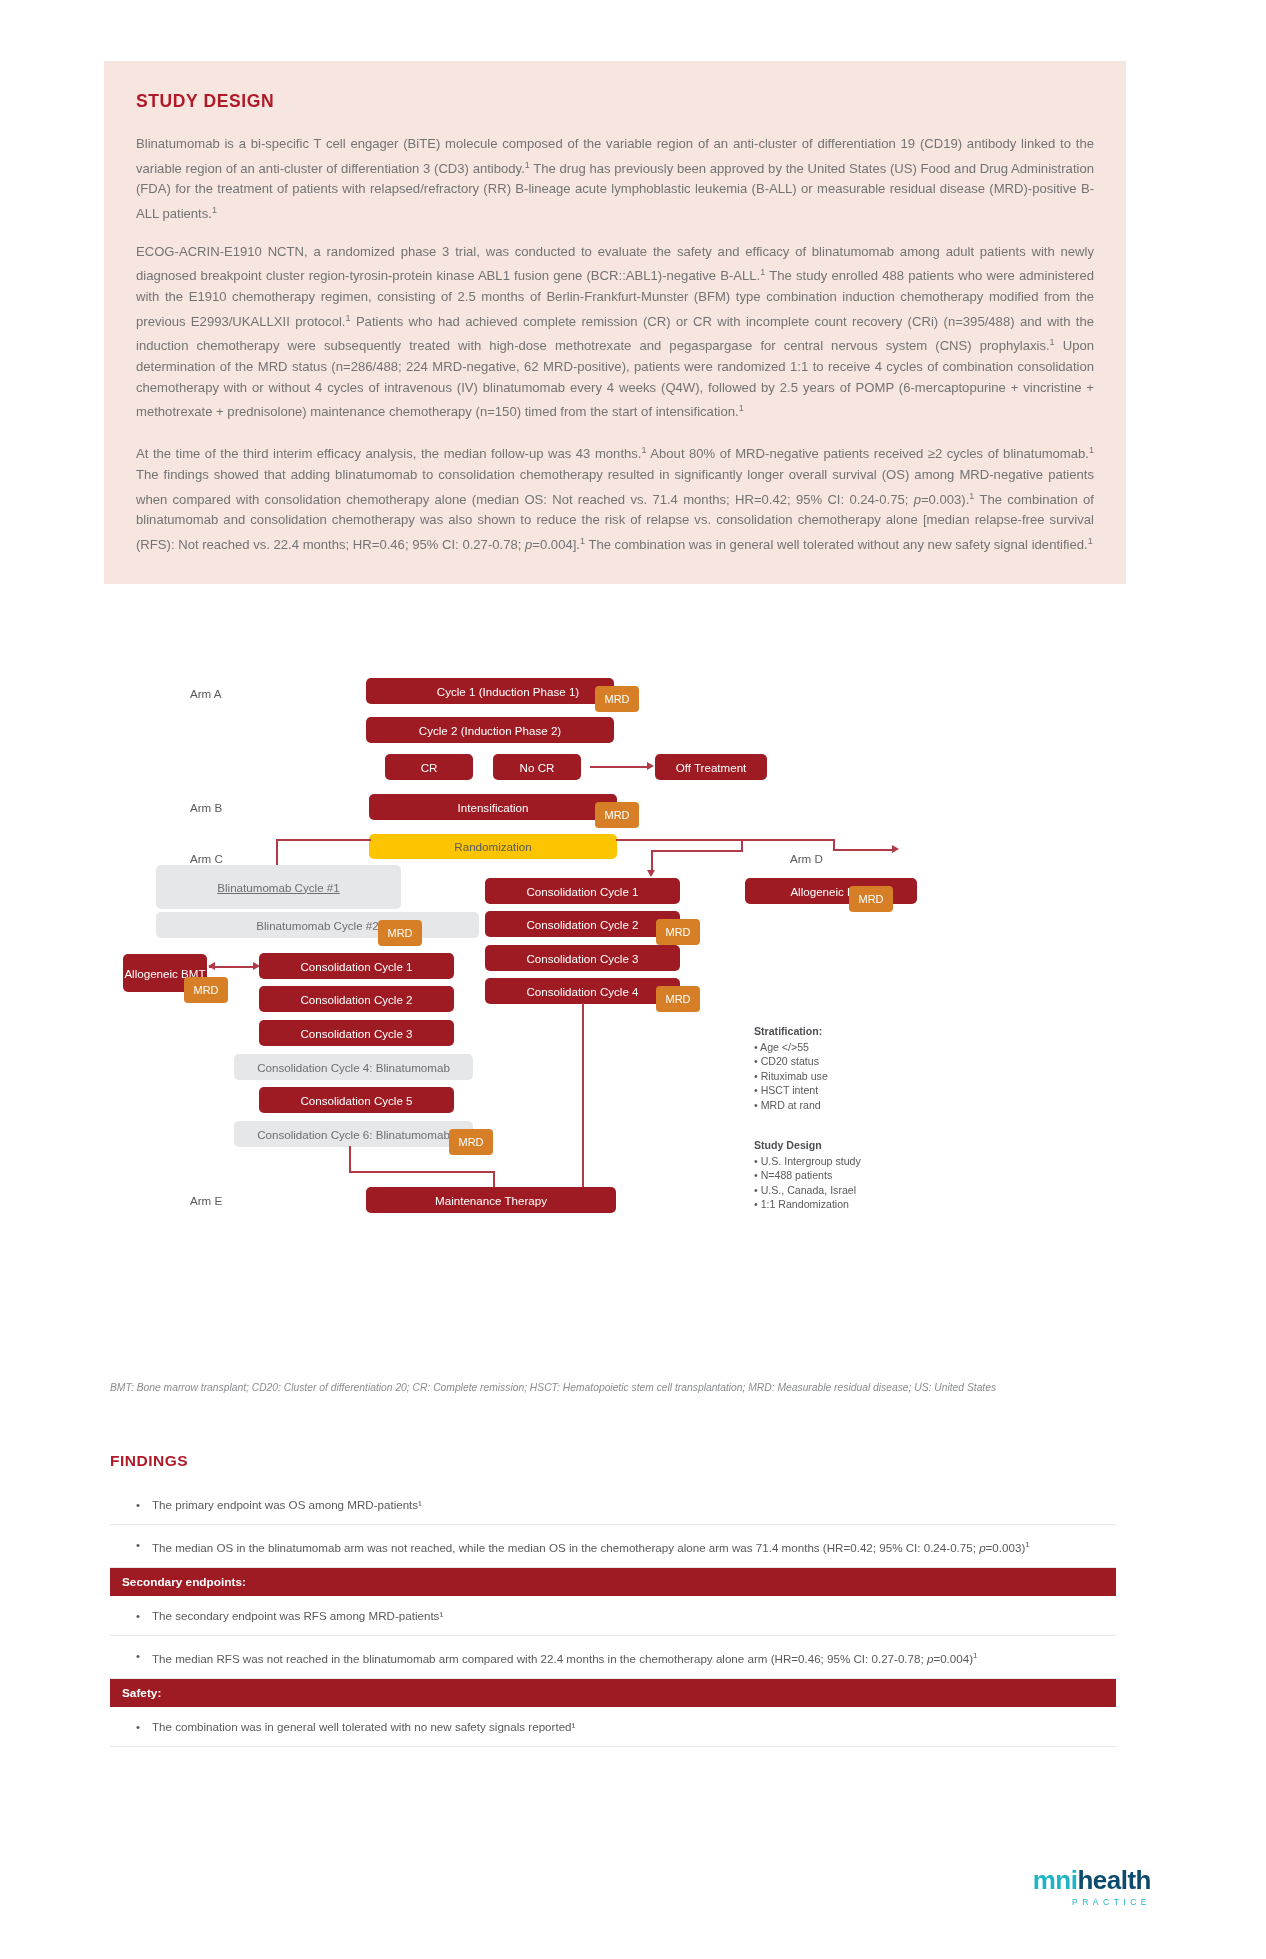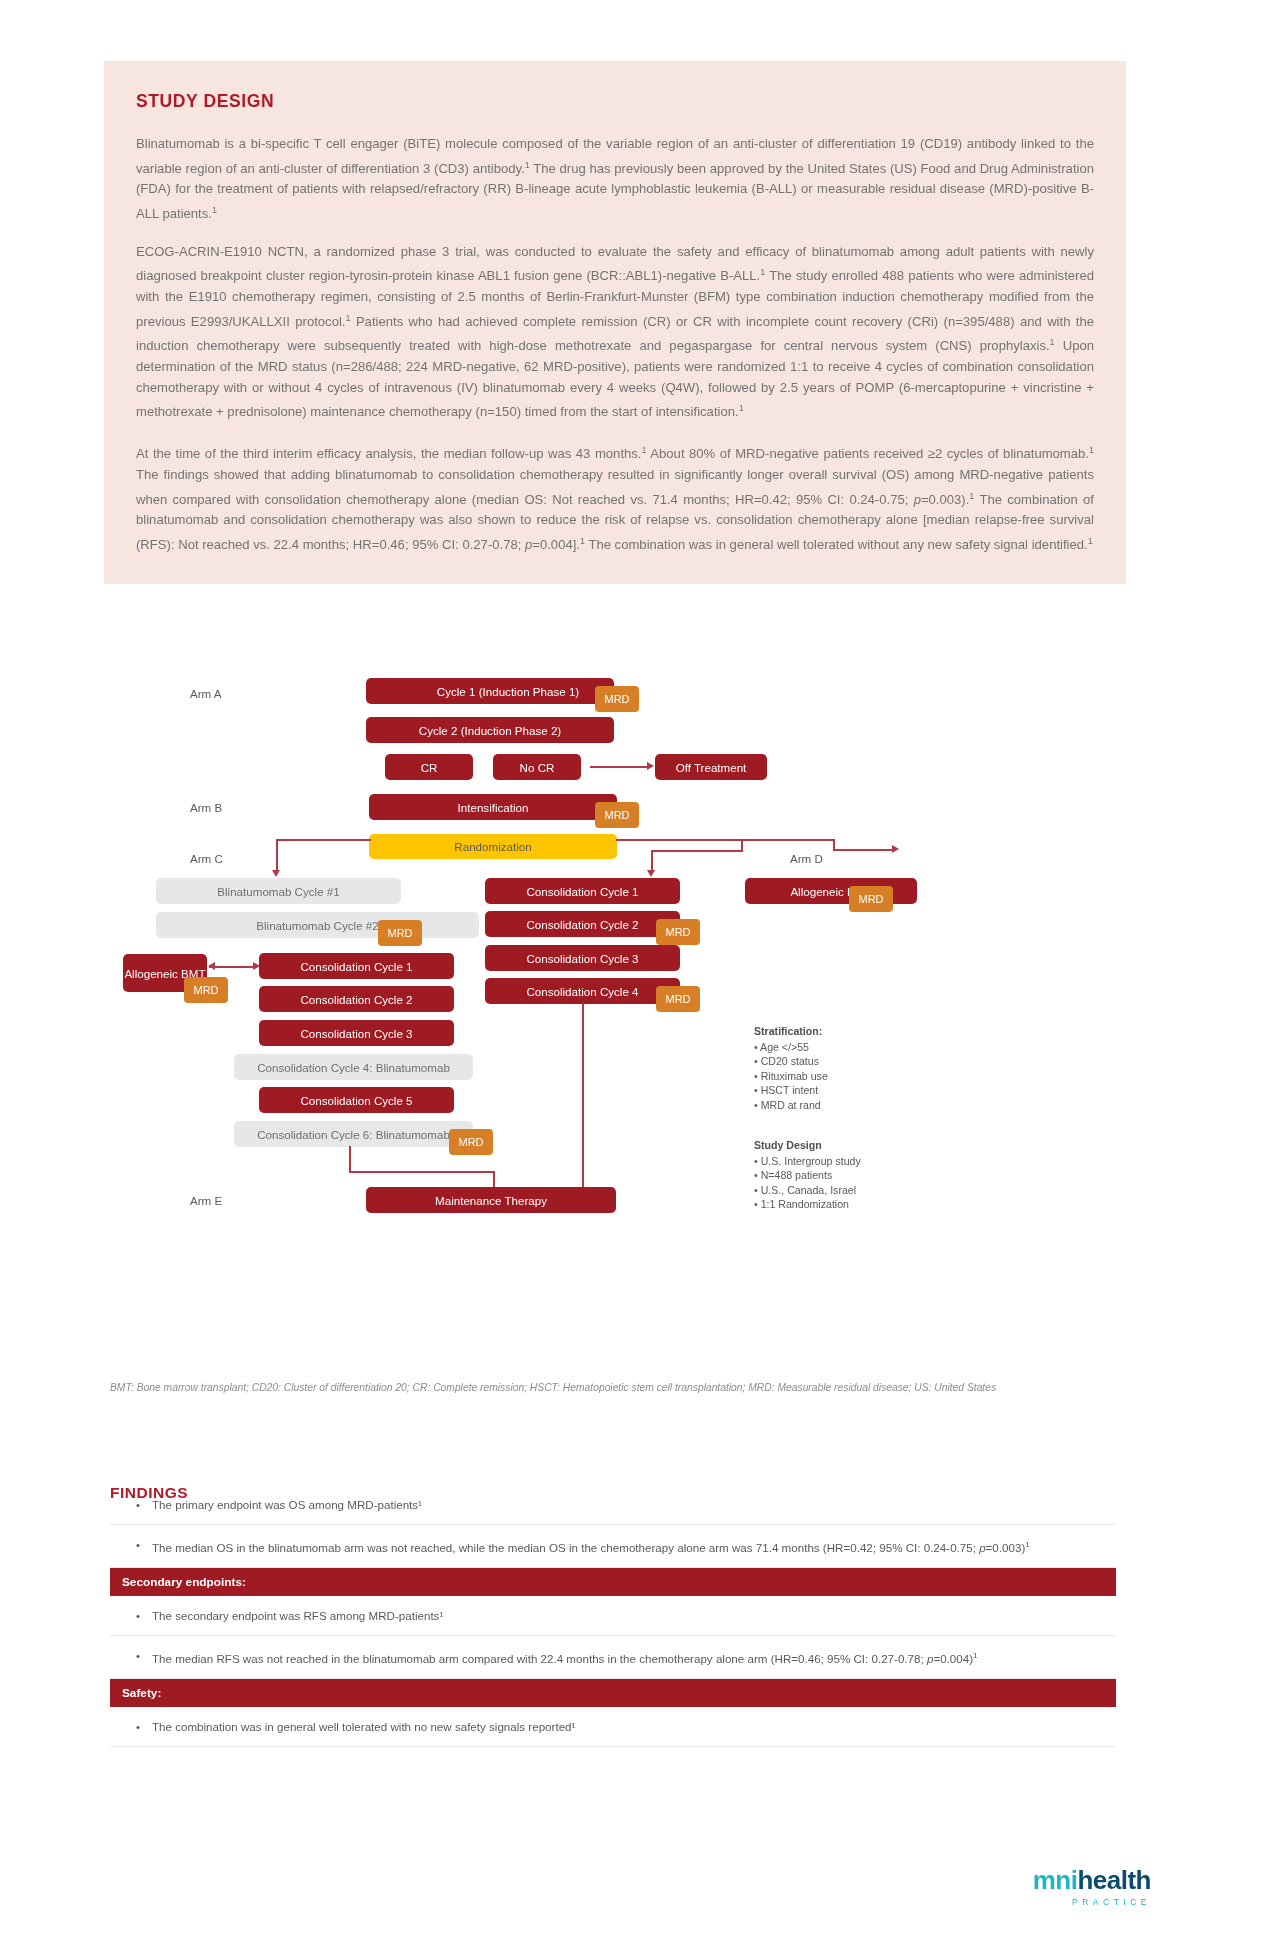--- a/index.html
+++ b/index.html
@@ -115,21 +115,20 @@
 
   
   .findings-title {
     position: absolute;
     left: 110px;
     top: 1452px;
     color: #b01a28;
     font-size: 15.5px;
     font-weight: bold;
     letter-spacing: 0.5px;
-    margin-top: 32px;
   }
   .findings {
     position: absolute;
     left: 110px;
     top: 1485px;
     width: 1006px;
   }
   .fbar {
     background: #9f1b23;
     color: #ffffff;
@@ -202,21 +201,21 @@
   <div class="connector conn-v" style="left:547px; top:178px; height:22px;"></div>
   <div class="arrow-down" style="left:543px; top:198px;"></div>
   <div class="connector conn-v" style="left:729px; top:167px; height:11px;"></div>
   <div class="connector conn-h" style="left:729px; top:177px; width:60px;"></div>
   <div class="arrow-right" style="left:788px; top:173px;"></div>
 
   <div class="arm-label" style="left:86px; top:180px;">Arm C</div>
 
   <div class="arm-label" style="left:686px; top:180px;">Arm D</div>
 
-  <div class="box gray" style="left:52px; top:206px; width:245px; height:26px;">Blinatumomab Cycle #1</div>
+  <div class="box gray" style="left:52px; top:193px; width:245px; height:44px;text-decoration:underline;">Blinatumomab Cycle #1</div>
   <div class="box gray" style="left:52px; top:240px; width:323px; height:26px;">Blinatumomab Cycle #2</div>
   <div class="box mrd" style="left:274px; top:248px; width:44px; height:26px;">MRD</div>
 
   <div class="box red" style="left:19px; top:282px; width:84px; height:38px; line-height:13px;">
     <span>Allogeneic BMT</span>
   </div>
   <div class="box mrd" style="left:80px; top:305px; width:44px; height:26px;">MRD</div>
 
   <div class="connector conn-h" style="left:105px; top:294px; width:48px;"></div>
   <div class="arrow-right" style="left:149px; top:290px;"></div>

